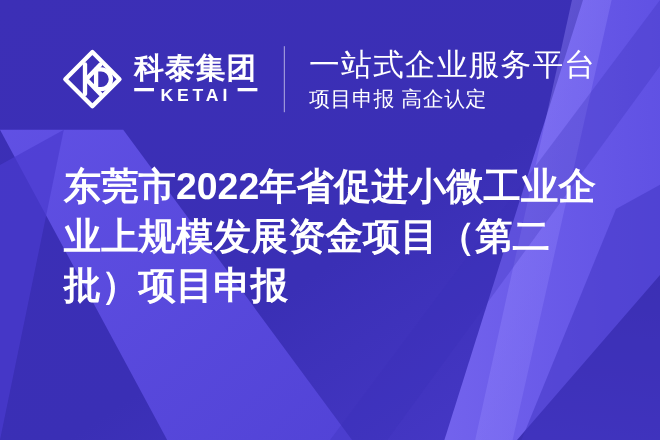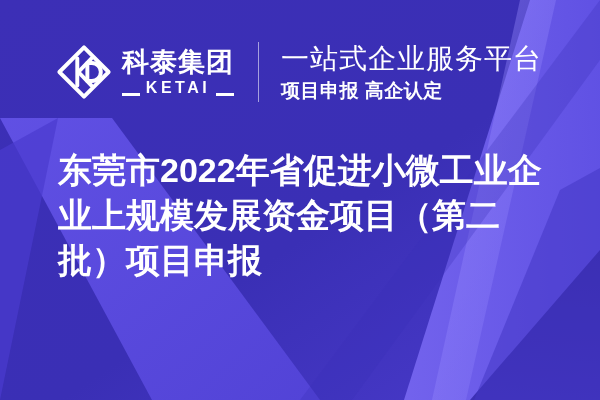--- a/index.html
+++ b/index.html
@@ -63,21 +63,21 @@
     color: #ffffff;
     font-size: 27px;
     font-weight: 700;
     letter-spacing: 1px;
     line-height: 1.05;
     white-space: nowrap;
   }
 
   .logo-en-row {
     display: flex;
-    align-items: flex-end;
+    align-items: flex-start;
     margin-top: 3px;
     width: 100%;
   }
   .logo-en-row .bar {
     height: 3px;
     background: #ffffff;
     flex: 1 1 auto;
     min-width: 10px;
   }
   .logo-en {
@@ -107,21 +107,21 @@
     color: #ffffff;
     font-size: 28px;
     font-weight: 400;
     letter-spacing: 1px;
     line-height: 1.18;
     white-space: nowrap;
   }
   .tagline-sub {
     color: #ffffff;
     font-size: 19px;
-    font-weight: 700;
+    font-weight: 400;
     letter-spacing: 0.5px;
     line-height: 1.25;
     margin-top: 4px;
     white-space: nowrap;
   }
 
   
   .title {
     position: absolute;
     left: 58px;

